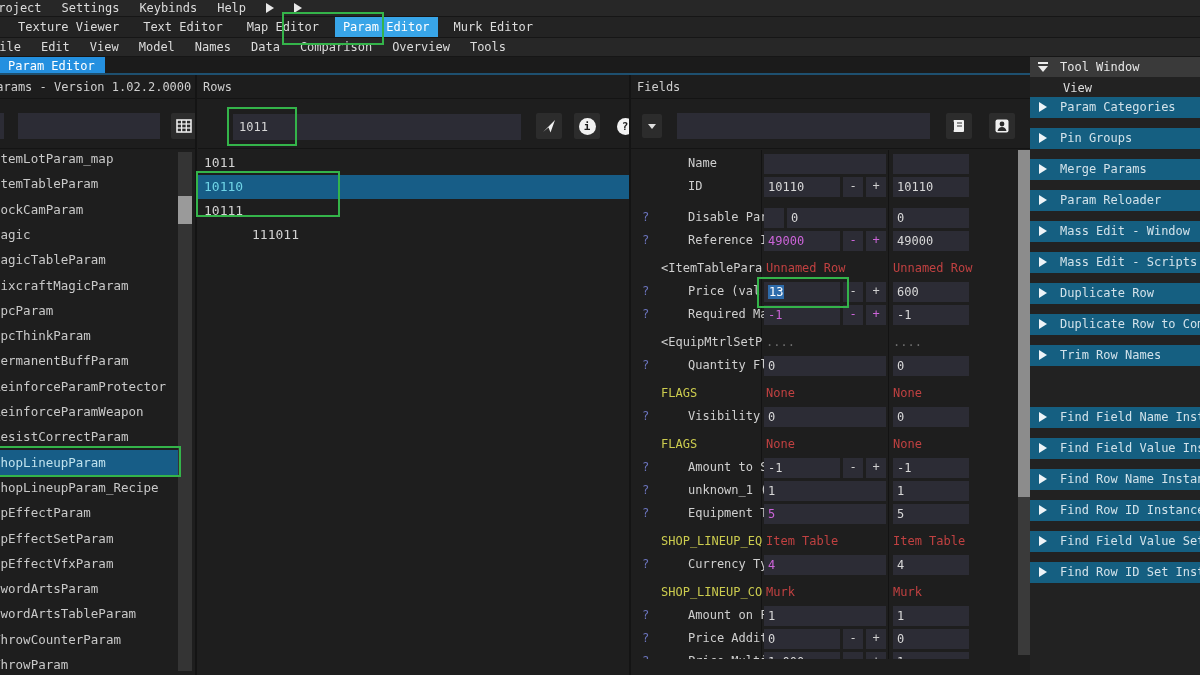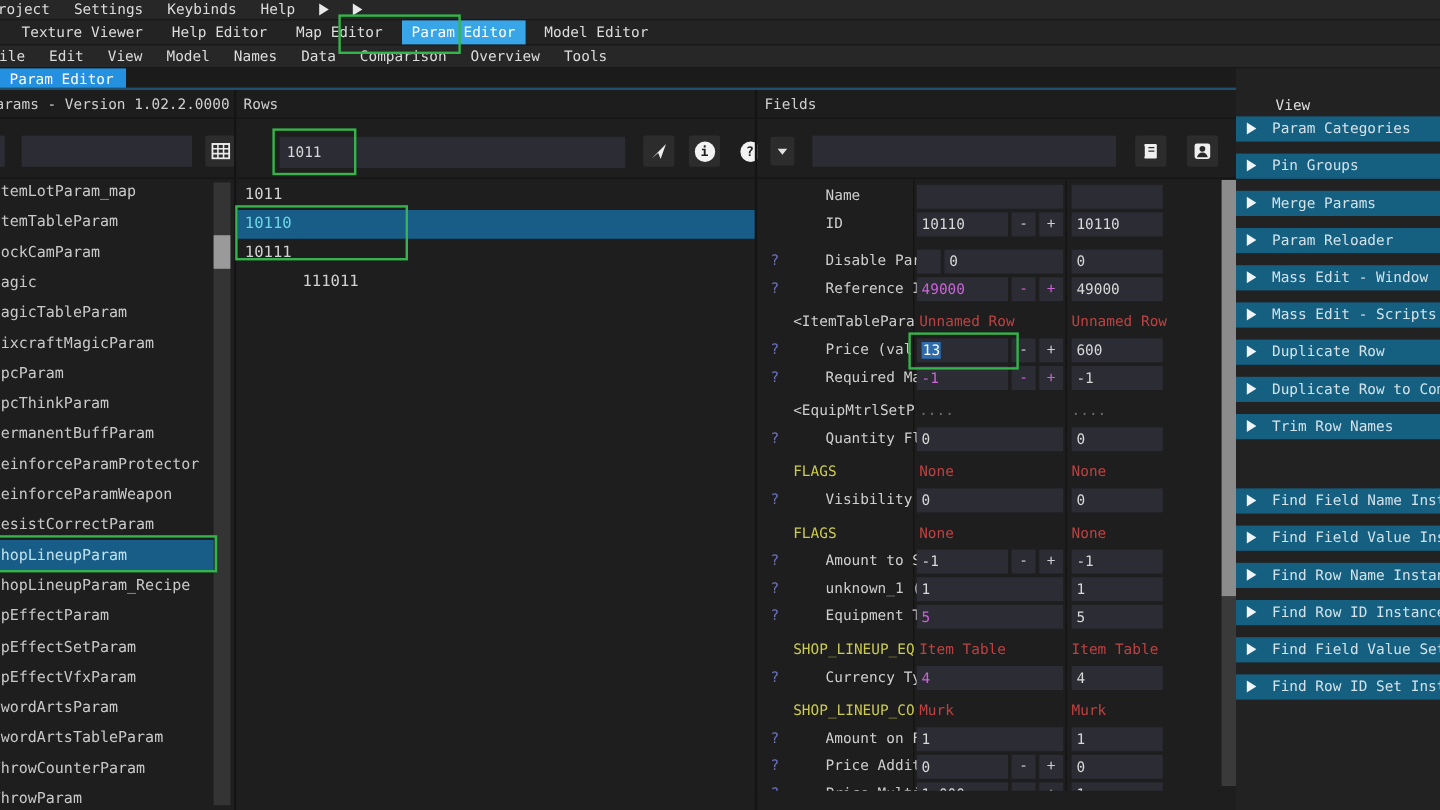--- a/index.html
+++ b/index.html
@@ -125,24 +125,24 @@
         <span class="menu-item">Settings</span>
         <span class="menu-item">Keybinds</span>
         <span class="menu-item">Help</span>
         <span class="play-icon"></span>
         <span class="play-icon"></span>
       </div>
     </div>
   <div class="bar bar2">
       <div class="inner">
         <span class="menu-item">Texture Viewer</span>
-        <span class="menu-item">Help Editor</span>
+        <span class="menu-item">Text Editor</span>
         <span class="menu-item">Map Editor</span>
         <span class="menu-item active">Param Editor</span>
-        <span class="menu-item">Model Editor</span>
+        <span class="menu-item">Murk Editor</span>
       </div>
     </div>
   <div class="bar bar3">
       <div class="inner">
         <span class="menu-item">File</span>
         <span class="menu-item">Edit</span>
         <span class="menu-item">View</span>
         <span class="menu-item">Model</span>
         <span class="menu-item">Names</span>
         <span class="menu-item">Data</span>
@@ -460,20 +460,24 @@
           <div class="col2">
             <span class="finput">1</span>
           </div>
         </div>
       </div>
     <div class="fscroll-thumb"></div>
     <div class="fscroll-track"></div>
   </div>
 
   <div class="tool-window">
+    <div class="tw-title">
+      <span class="collapse-icon"></span>
+      <span class="label">Tool Window</span>
+    </div>
     <div class="tw-view">
       <span>View</span>
     </div>
     <div></div>
   <div class="tool-bar" style="top: 40px;"><span class="tri"></span><span class="lbl">Param Categories</span></div>
       <div class="tool-bar" style="top: 102px;"><span class="tri"></span><span class="lbl">Merge Params</span></div>
       <div class="tool-bar" style="top: 71px;"><span class="tri"></span><span class="lbl">Pin Groups</span></div>
       <div class="tool-bar" style="top: 133px;"><span class="tri"></span><span class="lbl">Param Reloader</span></div>
       <div class="tool-bar" style="top: 164px;"><span class="tri"></span><span class="lbl">Mass Edit - Window</span></div>
       <div class="tool-bar" style="top: 195px;"><span class="tri"></span><span class="lbl">Mass Edit - Scripts</span></div>

